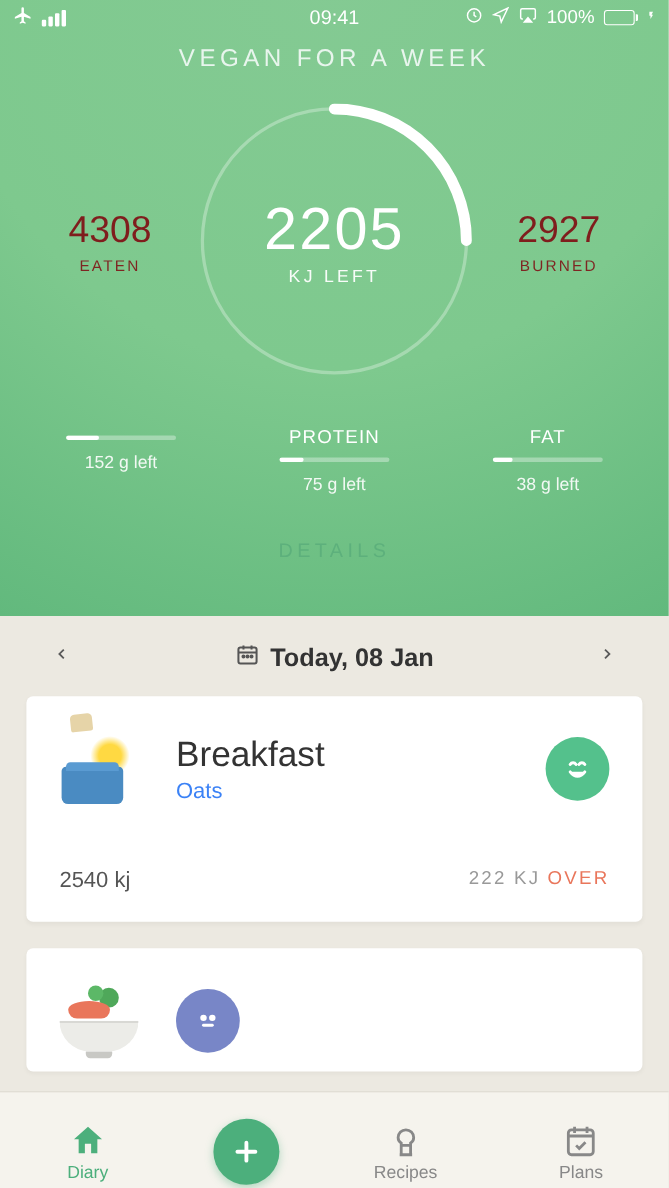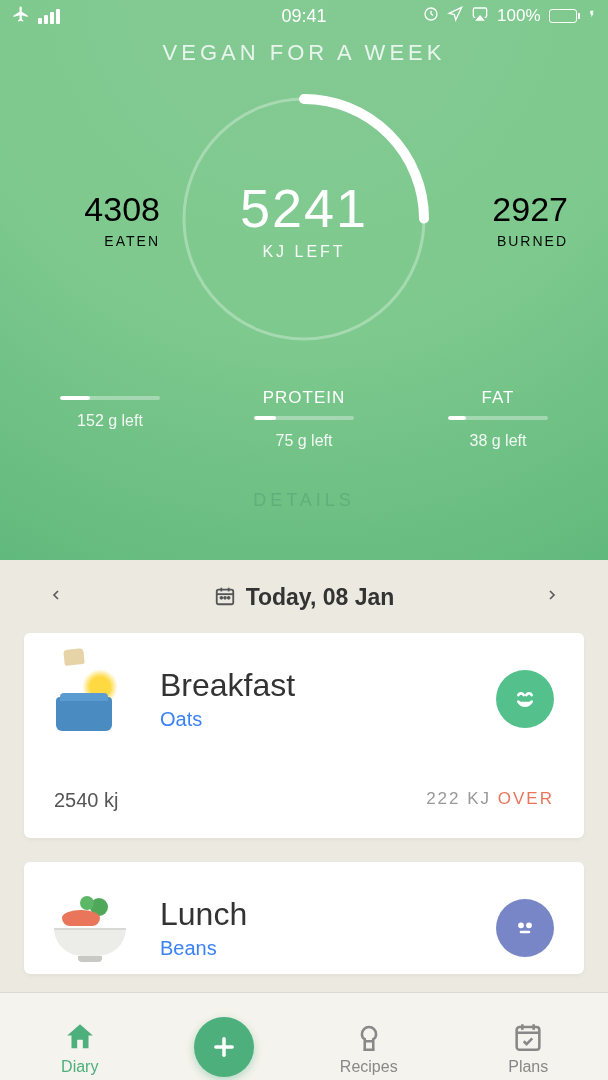--- a/index.html
+++ b/index.html
@@ -16,21 +16,21 @@
 .bars span { width: 4px; background: #fff; border-radius: 1px; display: block; }
 .bars span:nth-child(1){height:6px}.bars span:nth-child(2){height:9px}.bars span:nth-child(3){height:12px}.bars span:nth-child(4){height:15px}
 .batt { display:inline-flex; align-items:center; }
 .batt-body { width:28px; height:14px; border:1.5px solid #fff; border-radius:3px; position:relative; padding:1px; }
 .batt-fill { width:100%; height:100%; background:#4cd964; border-radius:1.5px; }
 .batt-cap { width:2px; height:6px; background:#fff; margin-left:1.5px; border-radius:0 1px 1px 0; }
 
 .app-title { position: relative; z-index: 2; color: #e8f5ed; text-align: center; font-size: 22px; font-weight: 400; letter-spacing: 4px; margin-top: 8px; }
 
 .stats-row { position: relative; z-index: 2; display: flex; align-items: center; justify-content: space-between; padding: 0 40px; margin-top: 28px; }
-.stat { text-align: right; color: #000000; width: 120px; }
+.stat { text-align: center; color: #7f1d1d; width: 120px; }
 .stat-val { font-size: 34px; font-weight: 500; }
 .stat-lbl { font-size: 14px; letter-spacing: 2px; margin-top: 4px; opacity: 0.95; }
 
 .ring-wrap { width: 250px; height: 250px; position: relative; }
 .ring-svg { width: 100%; height: 100%; transform: rotate(-90deg); }
 .ring-track { stroke: rgba(255,255,255,0.3); stroke-width: 3; fill: none; }
 .ring-progress { stroke: #fff; stroke-width: 10; fill: none; stroke-linecap: round; stroke-dasharray: 754; stroke-dashoffset: 566; }
 .ring-center { position: absolute; inset: 0; display: flex; flex-direction: column; align-items: center; justify-content: center; color: #fff; }
 .ring-val { font-size: 54px; font-weight: 400; letter-spacing: 2px; }
 .ring-lbl { font-size: 16px; letter-spacing: 3px; margin-top: 4px; opacity: 0.95; }
@@ -141,21 +141,21 @@
       <div class="stat">
         <div class="stat-val">4308</div>
         <div class="stat-lbl">EATEN</div>
       </div>
       <div class="ring-wrap">
         <svg class="ring-svg" viewBox="0 0 250 250">
           <circle class="ring-track" cx="125" cy="125" r="120"></circle>
           <circle class="ring-progress" cx="125" cy="125" r="120"></circle>
         </svg>
         <div class="ring-center">
-          <div class="ring-val">5241</div>
+          <div class="ring-val">2205</div>
           <div class="ring-lbl">KJ LEFT</div>
         </div>
       </div>
       <div class="stat">
         <div class="stat-val">2927</div>
         <div class="stat-lbl">BURNED</div>
       </div>
     </div>
 
     <div class="macro-row">
@@ -237,24 +237,20 @@
     <div class="card" style="padding-bottom:10px">
       <div class="card-top">
         <div class="meal-icon">
           <div class="veg">
               <div class="v1"></div>
               <div class="v2"></div>
             </div>
           <div class="salmon"></div>
           <div class="bowl"></div>
         </div>
-        <div class="meal-info">
-          <div class="meal-name">Lunch</div>
-          <div class="meal-food">Beans</div>
-        </div>
         <div class="face blue">
           <svg viewBox="0 0 24 24" fill="none" stroke="#fff" stroke-width="2" stroke-linecap="round">
               <circle cx="9" cy="10" r="1.2" fill="#fff"></circle>
               <circle cx="15" cy="10" r="1.2" fill="#fff"></circle>
               <line x1="9" y1="15" x2="15" y2="15"></line>
             </svg>
         </div>
       </div>
     </div>
   </div>

